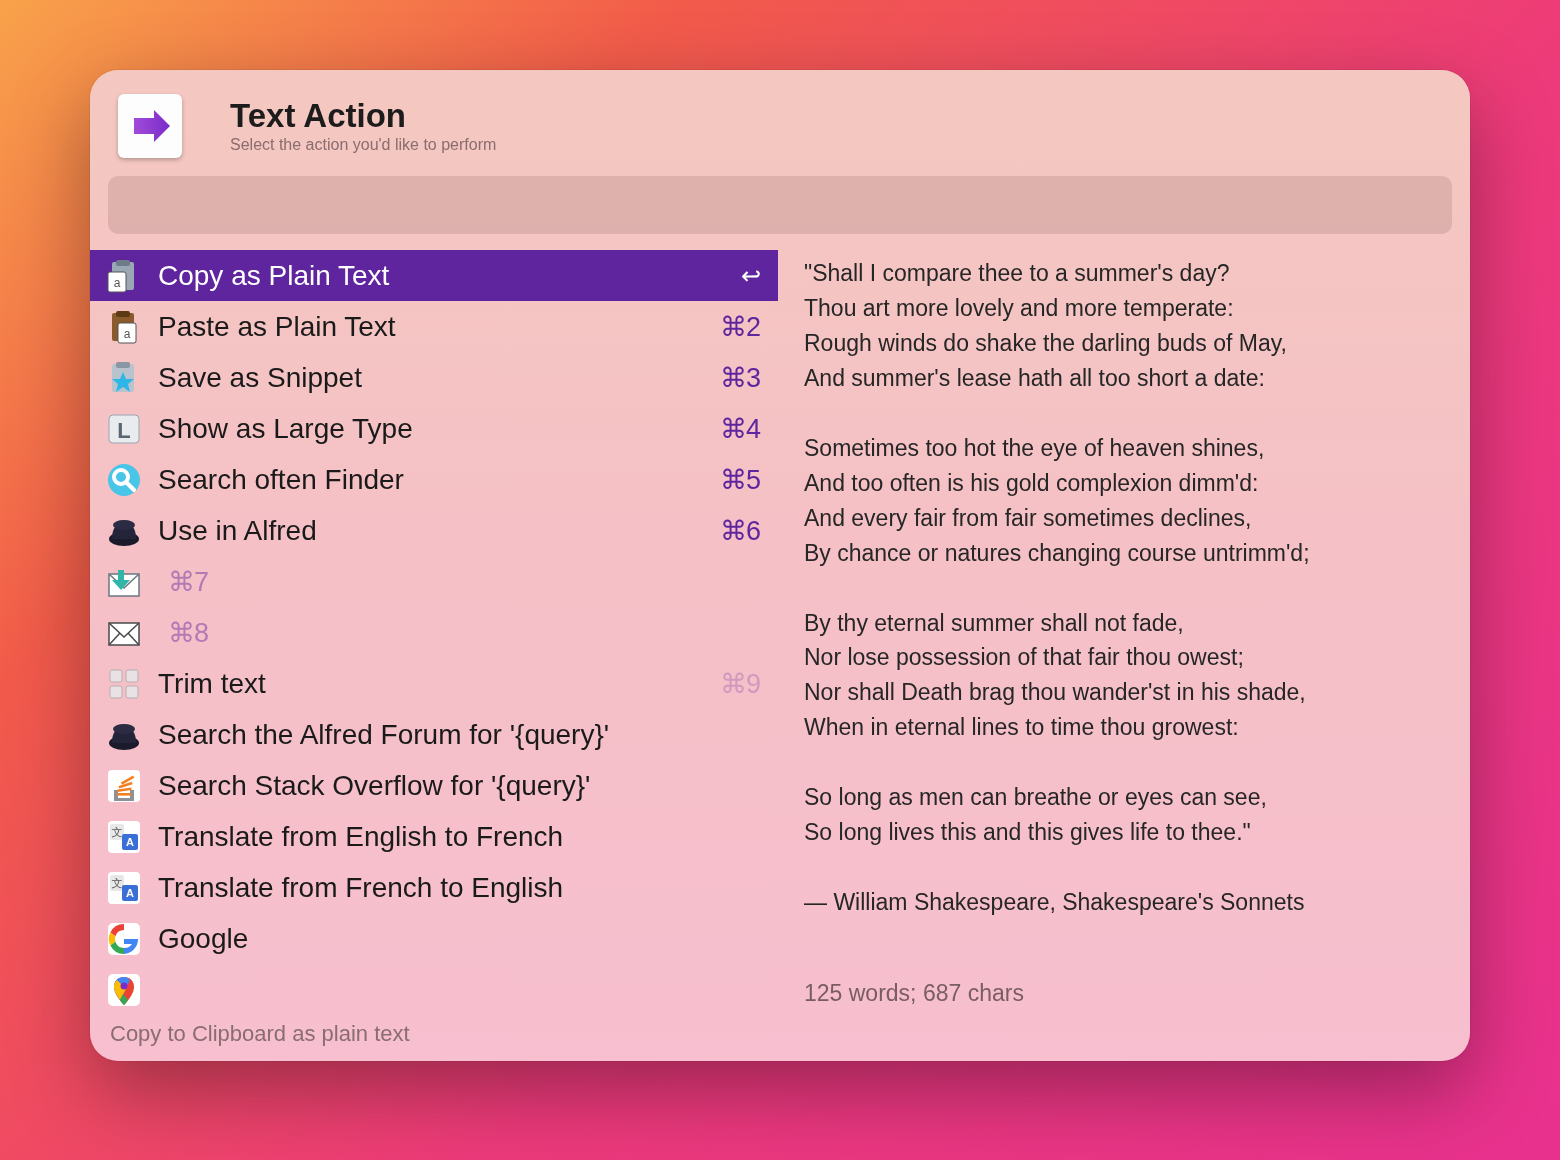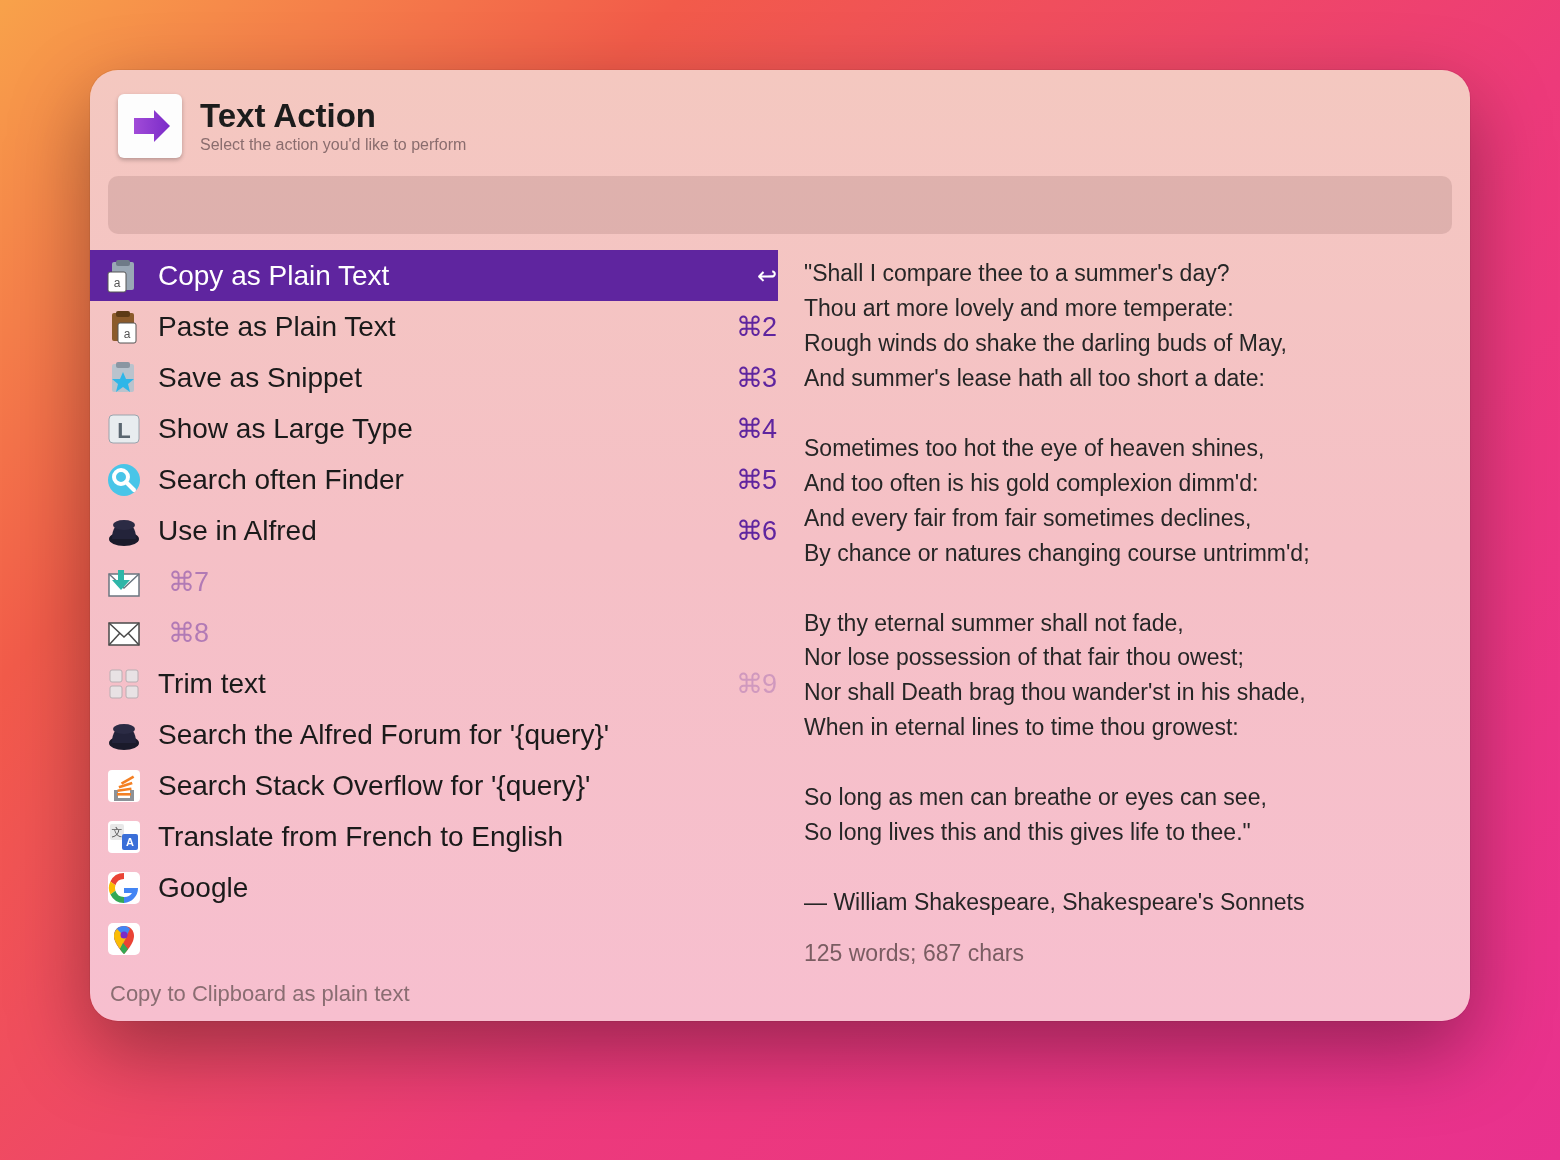--- a/index.html
+++ b/index.html
@@ -20,20 +20,21 @@
     border-radius: 28px;
     background: linear-gradient(180deg, #f4c8c0 0%, #f5c0c6 50%, #f7bfcf 100%);
     box-shadow: 0 30px 80px rgba(0,0,0,0.35), 0 0 0 1px rgba(0,0,0,0.05);
     padding: 22px 0 14px 0;
     position: relative;
   }
   .header {
     display: flex;
     align-items: center;
     padding: 2px 28px 14px 28px;
+    gap: 30px;
   }
   .app-icon {
     width: 64px; height: 64px;
     background: #fdfdfd;
     border-radius: 6px;
     box-shadow: 0 2px 4px rgba(0,0,0,0.25);
     display: flex; align-items: center; justify-content: center;
     margin-right: 18px;
     flex-shrink: 0;
     position: relative;
@@ -71,21 +72,21 @@
     padding: 0 0 0 0;
   }
   .list {
     width: 688px;
     flex-shrink: 0;
   }
   .item {
     display: flex;
     align-items: center;
     height: 51px;
-    padding: 0 2px 0 14px;
+    padding: 0 18px 0 14px;
     cursor: default;
   }
   .item.selected {
     background: #5f259f;
     color: #fff;
     border-radius: 0;
   }
   .item .icon {
     width: 40px; height: 40px;
     margin-right: 14px;
@@ -265,20 +266,28 @@
             </svg>
           </span>
           <span class="label">Search Stack Overflow for '{query}'</span>
         </div>
         <div class="item">
           <span class="icon">
             <svg viewBox="0 0 36 36">
               <use href="#translate-icon"></use>
             </svg>
           </span>
+          <span class="label">Translate from English to French</span>
+        </div>
+        <div class="item">
+          <span class="icon">
+            <svg viewBox="0 0 36 36">
+              <use href="#translate-icon"></use>
+            </svg>
+          </span>
           <span class="label">Translate from French to English</span>
         </div>
         <div class="item">
           <span class="icon">
             <svg viewBox="0 0 36 36">
               <use href="#google-icon"></use>
             </svg>
           </span>
           <span class="label">Google</span>
         </div>

